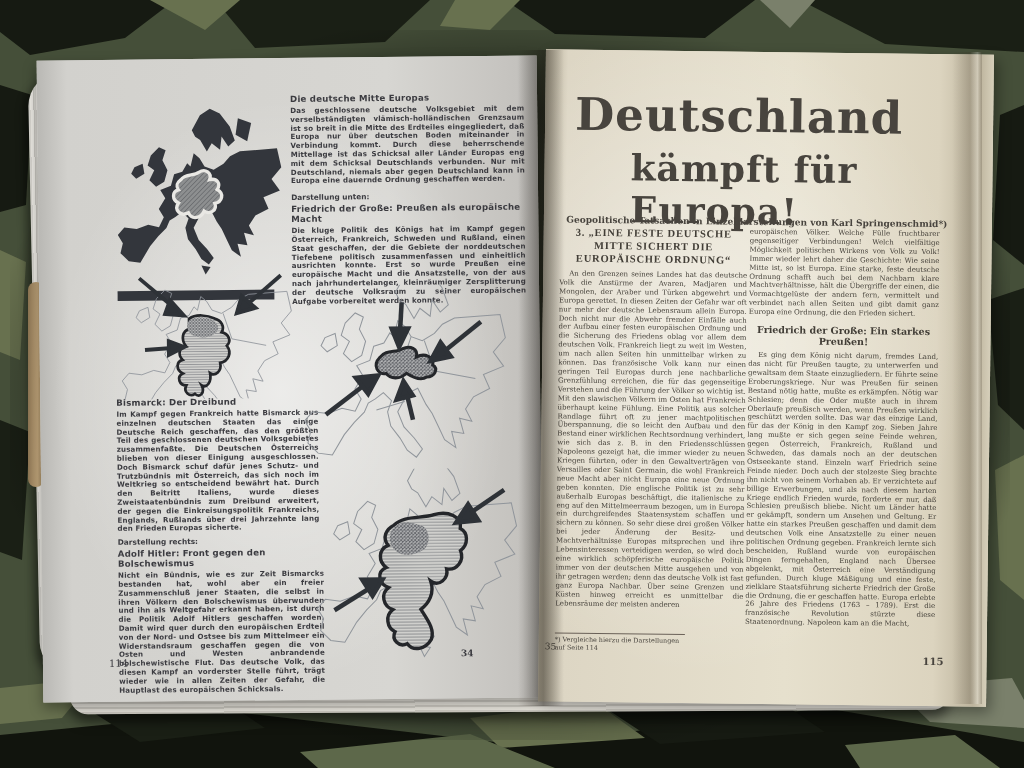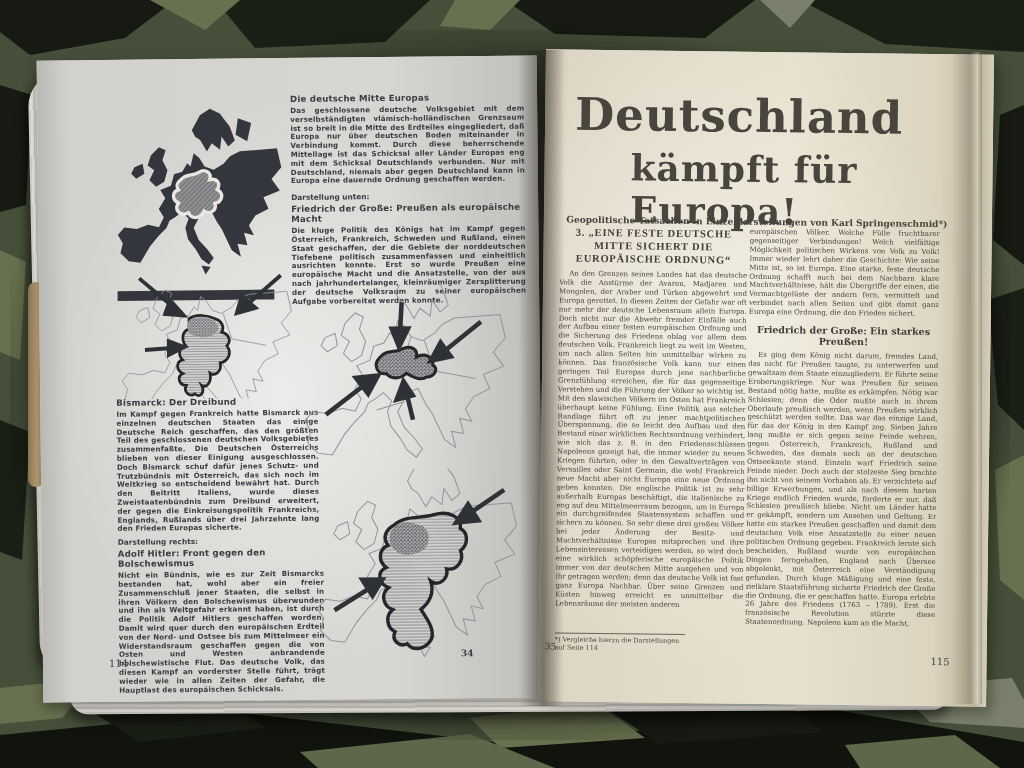--- a/index.html
+++ b/index.html
@@ -218,17 +218,17 @@
     <div class="frak-body" style="margin-top:5px;text-indent:10px;">An den Grenzen seines Landes hat das deutsche Volk die Anstürme der Avaren, Madjaren und Mongolen, der Araber und Türken abgewehrt und Europa gerettet. In diesen Zeiten der Gefahr war oft nur mehr der deutsche Lebensraum allein Europa. Doch nicht nur die Abwehr fremder Einfälle auch der Aufbau einer festen europäischen Ordnung und die Sicherung des Friedens oblag vor allem dem deutschen Volk. Frankreich liegt zu weit im Westen, um nach allen Seiten hin unmittelbar wirken zu können. Das französische Volk kann nur einen geringen Teil Europas durch jene nachbarliche Grenzfühlung erreichen, die für das gegenseitige Verstehen und die Führung der Völker so wichtig ist. Mit den slawischen Völkern im Osten hat Frankreich überhaupt keine Fühlung. Eine Politik aus solcher Randlage führt oft zu jener machtpolitischen Überspannung, die so leicht den Aufbau und den Bestand einer wirklichen Rechtsordnung verhindert, wie sich das z. B. in den Friedensschlüssen Napoleons gezeigt hat, die immer wieder zu neuen Kriegen führten, oder in den Gewaltverträgen von Versailles oder Saint Germain, die wohl Frankreich neue Macht aber nicht Europa eine neue Ordnung geben konnten. Die englische Politik ist zu sehr außerhalb Europas beschäftigt, die italienische zu eng auf den Mittelmeerraum bezogen, um in Europa ein durchgreifendes Staatensystem schaffen und sichern zu können. So sehr diese drei großen Völker bei jeder Änderung der Besitz- und Machtverhältnisse Europas mitsprechen und ihre Lebensinteressen verteidigen werden, so wird doch eine wirklich schöpferische europäische Politik immer von der deutschen Mitte ausgehen und von ihr getragen werden; denn das deutsche Volk ist fast ganz Europa Nachbar. Über seine Grenzen und Küsten hinweg erreicht es unmittelbar die Lebensräume der meisten anderen</div>
   </div>
   <div class="blk footnote" style="left:16px;top:583px;">*) Vergleiche hierzu die Darstellungen auf Seite 114</div>
   <div class="blk pagenum" style="left:6px;top:592px;font-size:9px;">35</div>
 
   <div class="blk" style="left:206px;top:176px;width:190px;height:428px;overflow:hidden;">
     <div class="frak-body">europäischen Völker. Welche Fülle fruchtbarer gegenseitiger Verbindungen! Welch vielfältige Möglichkeit politischen Wirkens von Volk zu Volk! Immer wieder lehrt daher die Geschichte: Wie seine Mitte ist, so ist Europa. Eine starke, feste deutsche Ordnung schafft auch bei dem Nachbarn klare Machtverhältnisse, hält die Übergriffe der einen, die Vormachtgelüste der andern fern, vermittelt und verbindet nach allen Seiten und gibt damit ganz Europa eine Ordnung, die den Frieden sichert.</div>
     <div class="frak-sub">Friedrich der Große: Ein starkes Preußen!</div>
     <div class="frak-body" style="text-indent:10px;">Es ging dem König nicht darum, fremdes Land, das nicht für Preußen taugte, zu unterwerfen und gewaltsam dem Staate einzugliedern. Er führte seine Eroberungskriege. Nur was Preußen für seinen Bestand nötig hatte, mußte es erkämpfen. Nötig war Schlesien; denn die Oder mußte auch in ihrem Oberlaufe preußisch werden, wenn Preußen wirklich geschützt werden sollte. Das war das einzige Land, für das der König in den Kampf zog. Sieben Jahre lang mußte er sich gegen seine Feinde wehren, gegen Österreich, Frankreich, Rußland und Schweden, das damals noch an der deutschen Ostseekante stand. Einzeln warf Friedrich seine Feinde nieder. Doch auch der stolzeste Sieg brachte ihn nicht von seinem Vorhaben ab. Er verzichtete auf billige Erwerbungen, und als nach diesem harten Kriege endlich Frieden wurde, forderte er nur, daß Schlesien preußisch bliebe. Nicht um Länder hatte er gekämpft, sondern um Ansehen und Geltung. Er hatte ein starkes Preußen geschaffen und damit dem deutschen Volk eine Ansatzstelle zu einer neuen politischen Ordnung gegeben. Frankreich lernte sich bescheiden, Rußland wurde von europäischen Dingen ferngehalten, England nach Übersee abgelenkt, mit Österreich eine Verständigung gefunden. Durch kluge Mäßigung und eine feste, zielklare Staatsführung sicherte Friedrich der Große die Ordnung, die er geschaffen hatte. Europa erlebte 26 Jahre des Friedens (1763 – 1789). Erst die französische Revolution stürzte diese Staatenordnung. Napoleon kam an die Macht,</div>
   </div>
-  <div class="blk pagenum" style="left:392px;top:602px;">115</div>
+  <div class="blk pagenum" style="left:384px;top:602px;font-weight:bold;">115</div>
 </div>
 
 <div id="gutter" class="abs"></div>
 <div id="crease-right" class="abs"></div>
 
 </body></html>

